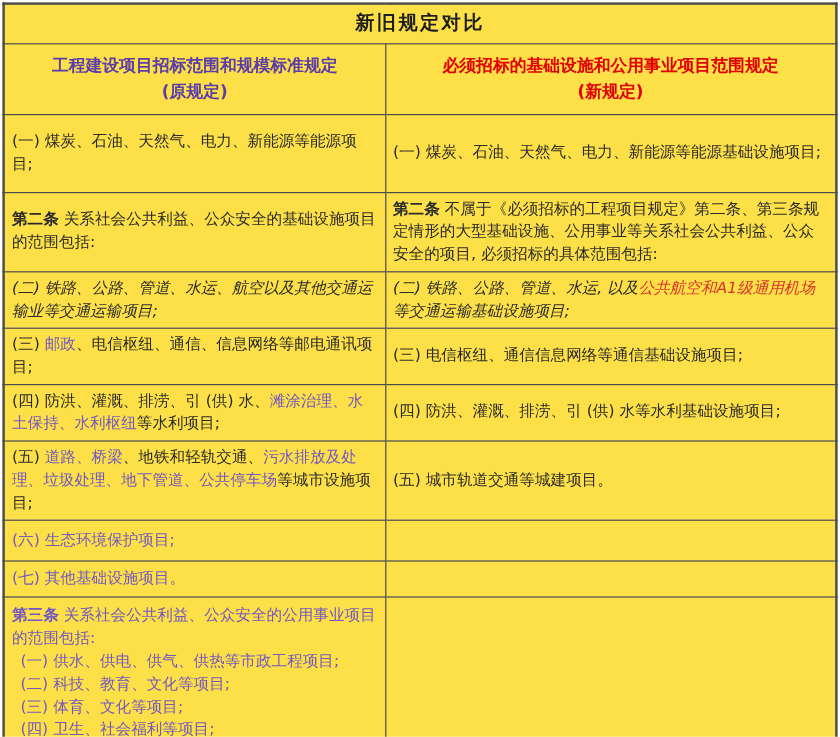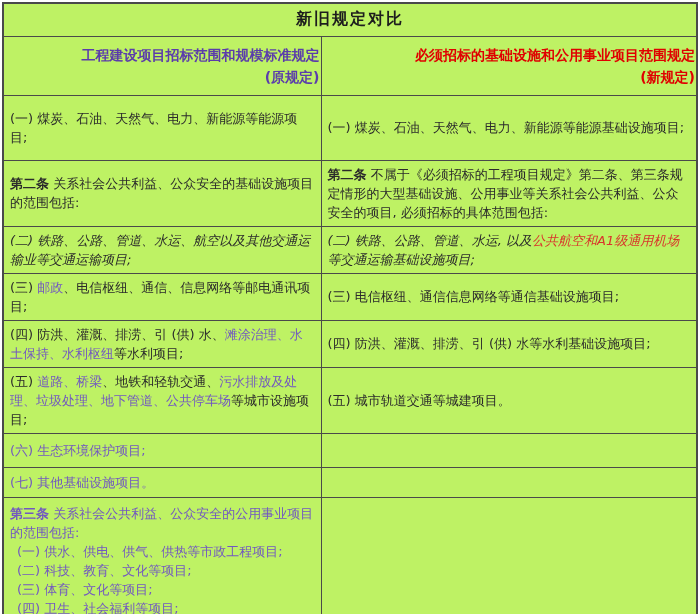--- a/index.html
+++ b/index.html
@@ -21,42 +21,42 @@
   .page{padding:2px;}
   table.cmp{
     width:696px;
     border-collapse:collapse;
     table-layout:fixed;
     border:2px solid var(--border);
   }
   col.c-old{width:318px;}
   table.cmp th, table.cmp td{
     border:1px solid var(--border);
-    background:#bef264;
+    background:#fde047;
   }
   .title-cell{
     height:33px;
     font-size:16px;
     font-weight:bold;
     text-align:center;
     vertical-align:middle;
     color:#1d1d1d;
     letter-spacing:2px;
     font-family:"DejaVu Serif","Liberation Serif",serif;
   }
   .head-cell{
     height:59px;
     text-align:center;
     vertical-align:middle;
     font-weight:bold;
     font-size:14px;
     line-height:22px;
   }
-  .head-old{color:var(--old-accent);text-align:right;}
-  .head-new{color:var(--new-accent);text-align:right;}
+  .head-old{color:var(--old-accent);}
+  .head-new{color:var(--new-accent);}
   tbody td{
     font-size:13px;
     line-height:19px;
     padding:4px 6px;
     vertical-align:middle;
     color:var(--body-text);
   }
   
   tbody tr:nth-child(1) td{height:65px;vertical-align:middle;}
   tbody tr:nth-child(2) td{height:47px;}

